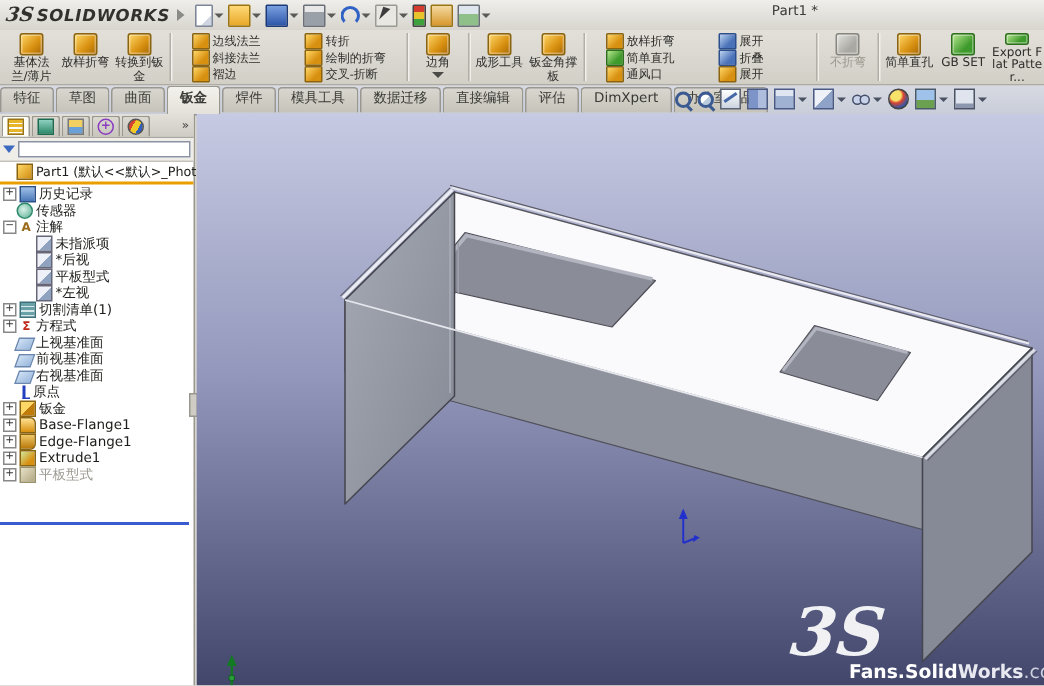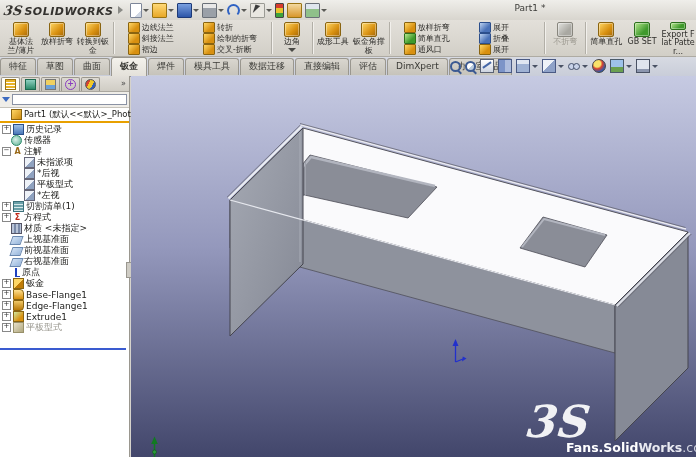--- a/index.html
+++ b/index.html
@@ -400,25 +400,20 @@
         <span class="ti ti-cutlist"></span>
         <span class="lbl">切割清单(1)</span>
       </div>
       <div class="trow">
         <span class="expand">+</span>
         <span class="ti ti-eq"></span>
         <span class="lbl">方程式</span>
       </div>
       <div class="trow">
         <span class="noexpand"></span>
-        <span class="ti ti-mat"></span>
-        <span class="lbl">材质 &lt;未指定&gt;</span>
-      </div>
-      <div class="trow">
-        <span class="noexpand"></span>
         <span class="ti ti-plane"></span>
         <span class="lbl">上视基准面</span>
       </div>
       <div class="trow">
         <span class="noexpand"></span>
         <span class="ti ti-plane"></span>
         <span class="lbl">前视基准面</span>
       </div>
       <div class="trow">
         <span class="noexpand"></span>

